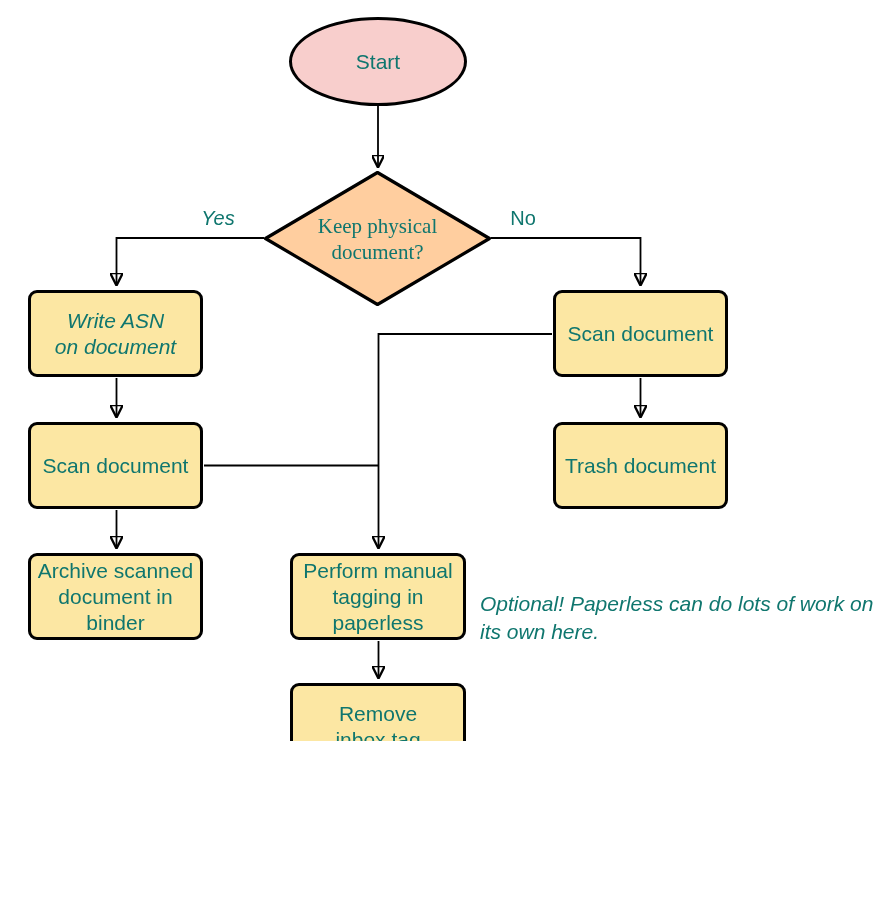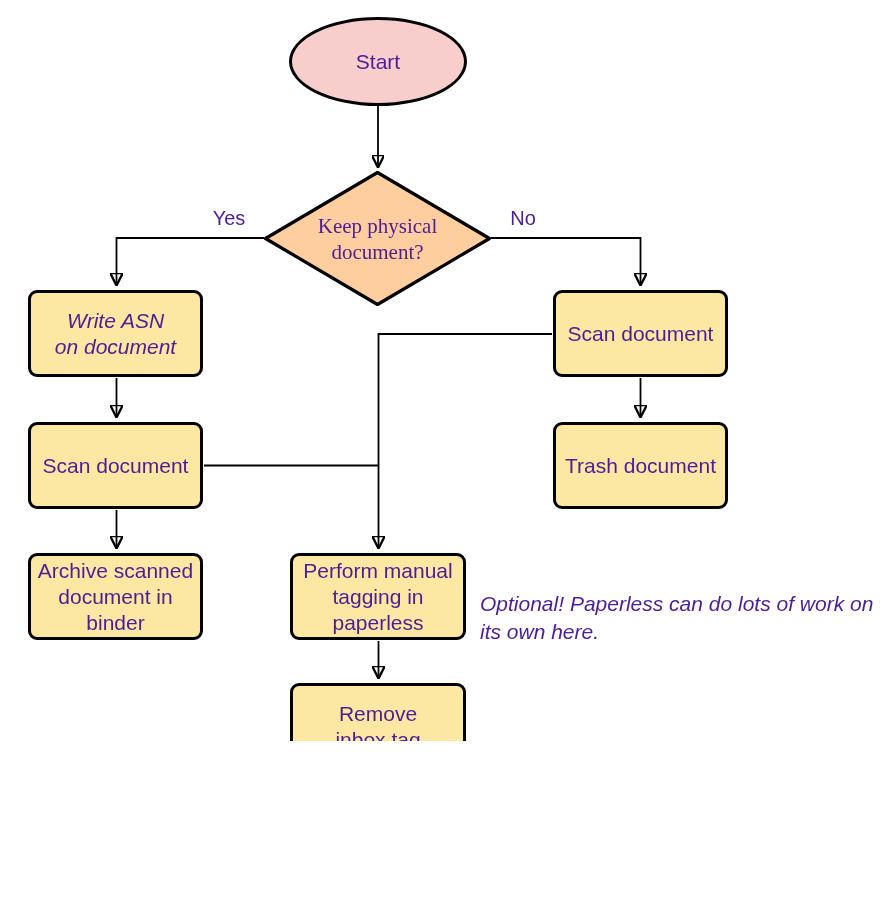--- a/index.html
+++ b/index.html
@@ -7,21 +7,21 @@
     padding: 0;
     background: #ffffff;
     font-family: "Liberation Sans", "DejaVu Sans", sans-serif;
   }
   .canvas {
     position: relative;
     width: 888px;
     height: 741px;
     background: #ffffff;
     overflow: hidden;
-    color: #4c1d95;
+    color: #0f766e;
   }
   .connectors {
     position: absolute;
     left: 0; top: 0;
     width: 888px; height: 907px;
   }
   .connectors path {
     fill: none;
     stroke: var(--stroke, #000);
     stroke-width: 1.8px;
@@ -127,21 +127,21 @@
   <div class="node terminal" style="left:289px; top:17px; width:178px; height:89px;">Start</div>
 
   <div class="diamond-wrap" style="left:263px; top:170px; width:229px; height:137px;">
     <svg width="229" height="137" viewBox="0 0 229 137">
       <polygon points="114.5,2.5 226.5,68.5 114.5,134.5 2.5,68.5"></polygon>
     </svg>
     <div class="diamond-label">Keep physical
 document?</div>
   </div>
 
-  <div class="edge-label" style="left:201px; top:207px;">Yes</div>
+  <div class="edge-label" style="left:190px; top:207px;font-style:italic;">Yes</div>
   <div class="edge-label" style="left:495px; top:207px;">No</div>
 
   <div class="node process" style="left:28px; top:290px; width:175px; height:87px;font-style:italic;">Write ASN
 on document</div>
 
   <div class="node process" style="left:28px; top:422px; width:175px; height:87px;">Scan document</div>
 
   <div class="node process" style="left:28px; top:553px; width:175px; height:87px;">Archive scanned
 document in
 binder</div>

